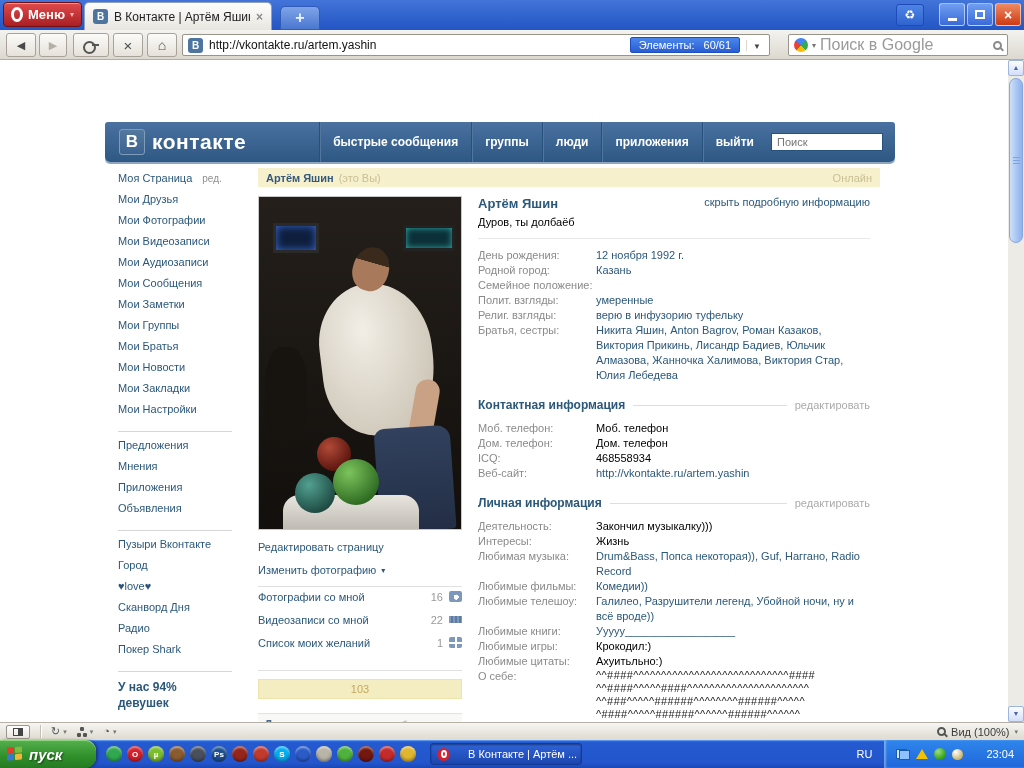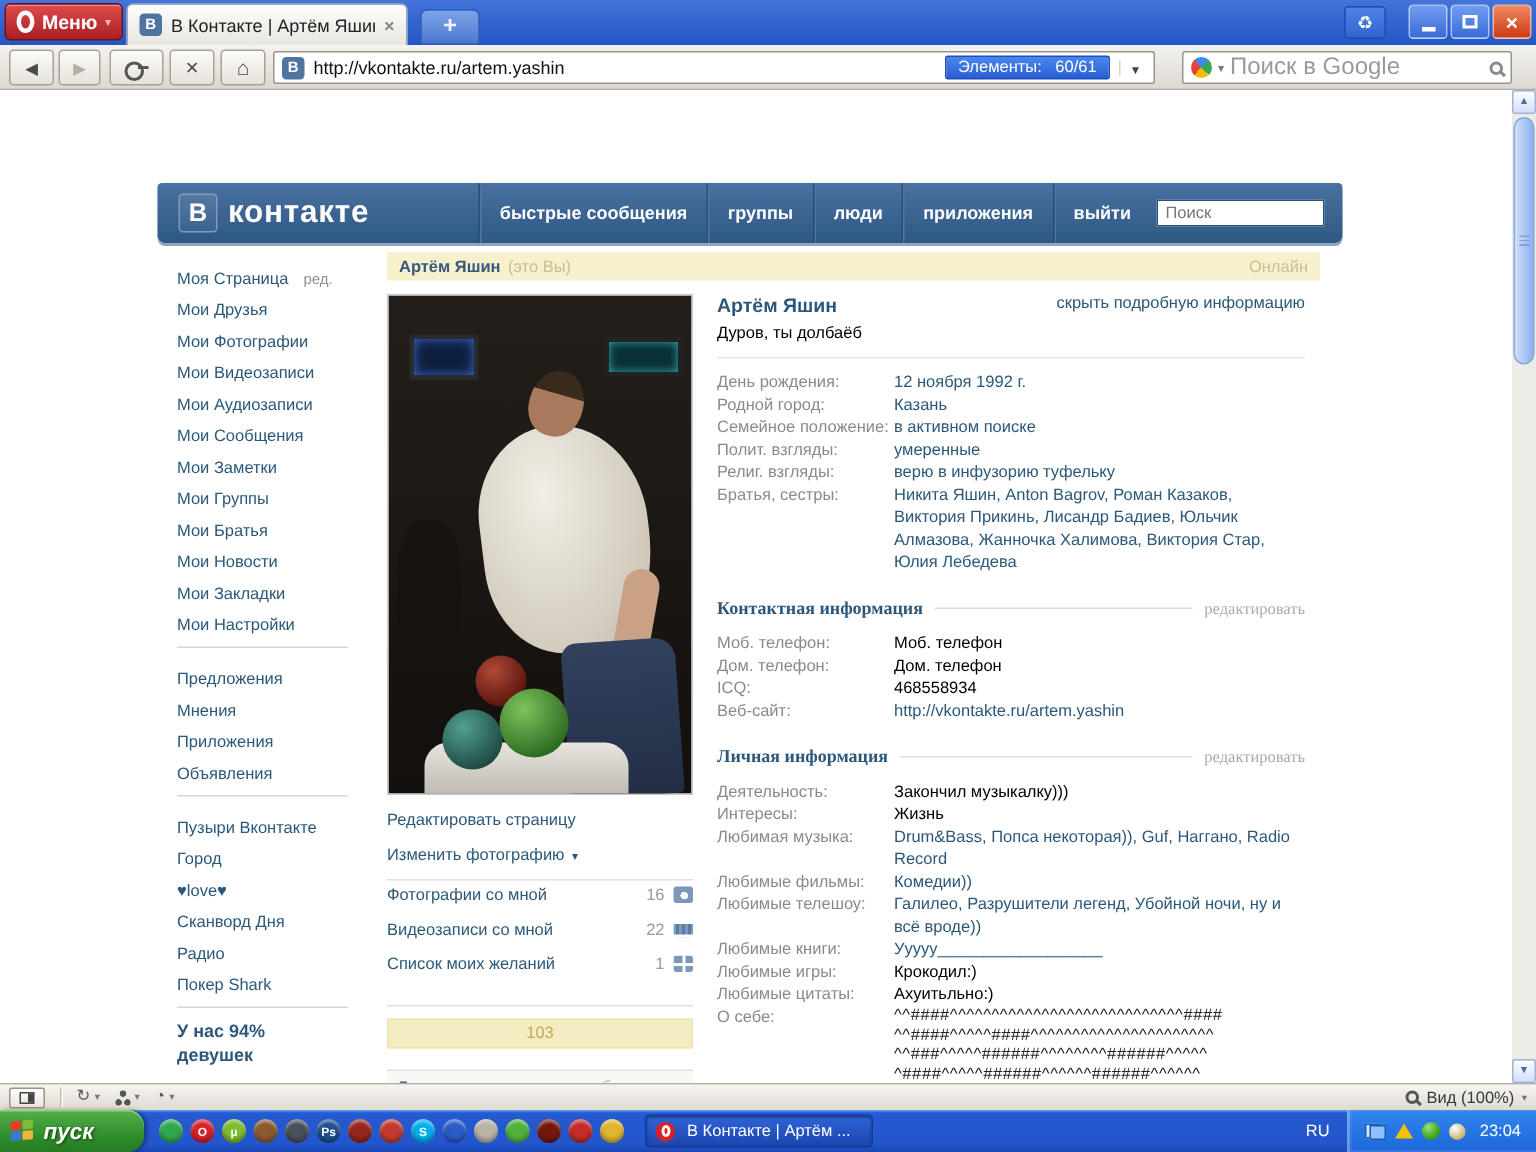--- a/index.html
+++ b/index.html
@@ -61,21 +61,21 @@
   .vksearch{width:112px;height:18px;background:#fff;border:1px solid #27507c;margin:0 12px 0 4px;font-size:11px;color:#555;padding:1px 5px;font-family:inherit;outline:none;}
 
   
   .ystrip{position:absolute;left:258px;top:108px;width:622px;height:19px;background:#f6f0cd;display:flex;align-items:center;padding:0 8px;}
   .ystrip .nm{font-weight:bold;color:#35587c;}
   .ystrip .sx{color:#c9bf92;margin-left:5px;}
   .ystrip .on{margin-left:auto;color:#c9bf92;}
 
   
   .sidebar{position:absolute;left:118px;top:112px;width:124px;}
-  .side-link{display:block;color:#2b587a;line-height:28px;height:21px;white-space:nowrap;}
+  .side-link{display:block;color:#2b587a;line-height:12px;height:21px;white-space:nowrap;}
   .side-ed{color:#909090;margin-left:10px;font-size:10px;}
   .sdiv{border-top:1px solid #d6d6d6;margin:7px 0;width:114px;}
   .ad{width:118px;text-align:left;}
   .ad-t{color:#2b587a;font-weight:bold;font-size:12px;line-height:16px;}
 
   
   .pcol{position:absolute;left:258px;top:136px;width:204px;}
   .photo{width:204px;height:334px;border:1px solid #c9c9c9;position:relative;overflow:hidden;background:linear-gradient(#241f1a,#120f0c);}
   .p-tv1{position:absolute;left:14px;top:26px;width:46px;height:30px;background:#0e1e3c;border:3px solid #2a2a2a;box-shadow:inset 0 0 8px #3a6acf;}
   .p-tv2{position:absolute;right:6px;top:28px;width:52px;height:26px;background:#0c3038;border:3px solid #222;box-shadow:inset 0 0 6px #2fb0a8;}
@@ -109,21 +109,21 @@
   .icol{position:absolute;left:478px;top:136px;width:392px;color:#000;}
   .ihead{display:flex;align-items:flex-start;}
   .iname{font-size:13px;font-weight:bold;color:#2b587a;}
   .hide-link{margin-left:auto;color:#2b587a;}
   .istatus{margin-top:5px;}
   .ihr{border-top:1px solid #e8e8e8;margin:10px 0 9px;}
   .row{display:flex;line-height:15px;}
   .row .l{width:118px;color:#8a8a8a;flex:none;}
   .row .v{flex:1;}
   .v.lnk,.lnk{color:#2b587a;}
-  .sec{display:flex;align-items:center;margin:15px 0 9px;font-family:Liberation Serif, serif;}
+  .sec{display:flex;align-items:center;margin:15px 0 9px;}
   .sec .t{font-weight:bold;font-size:12px;color:#2b587a;white-space:nowrap;}
   .sec .rule{flex:1;border-top:1px solid #dedede;margin:0 8px;}
   .sec .e{color:#ababab;}
   .ascii div{line-height:13px;color:#222;letter-spacing:.4px;white-space:nowrap;}
 
   
   .statusbar{position:absolute;left:0;top:722px;width:1024px;height:18px;background:linear-gradient(#f6f5f2,#dedacf);border-top:1px solid #b5b1a7;display:flex;align-items:center;padding:0 6px;gap:10px;}
   .sb-panelbtn{width:24px;height:14px;border:1px solid #9a958b;border-radius:2px;background:linear-gradient(#fff,#e8e4dc);display:flex;align-items:center;justify-content:center;}
   .ic-panel{width:10px;height:8px;border:1px solid #444;background:linear-gradient(90deg,transparent 0 55%,#444 55%);}
   .sb-sep{width:1px;height:13px;background:#c3bfb5;box-shadow:1px 0 0 #fff;}
@@ -136,32 +136,32 @@
 
   
   .taskbar{position:absolute;left:0;top:740px;width:1024px;height:28px;background:linear-gradient(#3272e0 0%,#2459cf 10%,#2356cc 82%,#1a47b4 100%);box-shadow:inset 0 1px 0 #5d95f2;display:flex;align-items:center;}
   .start{width:96px;height:28px;border-radius:0 11px 11px 0;background:linear-gradient(#55b04e,#2f8f2a 60%,#267a22);display:flex;align-items:center;gap:6px;padding:0 10px 0 7px;box-shadow:inset 0 1px 0 #8cd47e,2px 0 3px rgba(0,0,0,.35);flex:none;}
   .start .txt{color:#fff;font-size:15px;font-weight:bold;font-style:italic;text-shadow:1px 1px 2px rgba(0,0,0,.5);}
   .flag{width:16px;height:15px;display:grid;grid-template-columns:7px 7px;grid-template-rows:6px 6px;gap:1px;transform:skewY(-5deg);}
   .flag i{border-radius:1px;}
   .flag .f1{background:#e33e2c;}.flag .f2{background:#7eba3c;}.flag .f3{background:#3b77d8;}.flag .f4{background:#f0b53c;}
   .ql{display:flex;align-items:center;gap:5px;margin-left:10px;}
   .qli{width:16px;height:16px;border-radius:50%;display:flex;align-items:center;justify-content:center;color:#fff;font-size:8px;font-weight:bold;box-shadow:inset 0 -2px 3px rgba(0,0,0,.35),inset 0 2px 2px rgba(255,255,255,.45);flex:none;}
-  .taskbtn{margin-left:14px;width:152px;height:22px;border-radius:3px;background:linear-gradient(#2f63d8,#1c46ae);border:1px solid #123a96;box-shadow:inset 0 1px 2px rgba(0,0,0,.4);display:flex;align-items:center;gap:8px;padding:0 6px;color:#fff;font-size:11px;white-space:nowrap;overflow:hidden;}
+  .taskbtn{margin-left:14px;width:152px;height:22px;border-radius:3px;background:linear-gradient(#2f63d8,#1c46ae);border:1px solid #123a96;box-shadow:inset 0 1px 2px rgba(0,0,0,.4);display:flex;align-items:center;gap:18px;padding:0 6px;color:#fff;font-size:11px;white-space:nowrap;overflow:hidden;}
   .o-task{width:13px;height:13px;border-radius:50%;background:#d6202a;display:flex;align-items:center;justify-content:center;flex:none;}
   .o-task i{display:block;width:6px;height:8px;border:2px solid #fff;border-radius:50%;}
   .lang{margin-left:auto;color:#fff;padding:0 12px;}
   .tray{height:28px;background:linear-gradient(#2f86ec,#1f66da);box-shadow:inset 2px 0 2px rgba(255,255,255,.35);display:flex;align-items:center;gap:6px;padding:0 10px 0 12px;flex:none;}
   .tr-mon{width:14px;height:11px;position:relative;}
   .tr-mon::before{content:"";position:absolute;left:0;top:0;width:9px;height:8px;background:#cfe6ff;border:1px solid #1a5bb4;}
   .tr-mon::after{content:"";position:absolute;right:0;bottom:0;width:9px;height:8px;background:#8ec2ff;border:1px solid #1a5bb4;}
   .tr-warn{width:0;height:0;border-left:6px solid transparent;border-right:6px solid transparent;border-bottom:10px solid #f2c200;}
   .tr-nod{width:12px;height:12px;border-radius:50%;background:radial-gradient(circle at 35% 30%,#9ce07c,#3fa81f 60%,#1f7a0c);}
   .tr-orb{width:11px;height:11px;border-radius:50%;background:radial-gradient(circle at 35% 30%,#fff,#c9b46a 70%);}
-  .clock{color:#fff;margin-left:3px;}
+  .clock{color:#fff;margin-left:17px;}
 </style>
 </head>
 <body>
 
 <div class="tabbar">
   <div class="menu-btn">
     <span class="o-ring"></span>
     <span>Меню</span>
     <span class="menu-caret">▾</span>
   </div>
@@ -338,21 +338,20 @@
     <div class="row">
         <span class="l">День рождения:</span>
         <span class="v lnk">12 ноября 1992 г.</span>
       </div>
         <div class="row">
         <span class="l">Родной город:</span>
         <span class="v lnk">Казань</span>
       </div>
         <div class="row">
         <span class="l">Семейное положение:</span>
-        <span class="v lnk">в активном поиске</span>
       </div>
         <div class="row">
         <span class="l">Полит. взгляды:</span>
         <span class="v lnk">умеренные</span>
       </div>
         <div class="row">
         <span class="l">Религ. взгляды:</span>
         <span class="v lnk">верю в инфузорию туфельку</span>
       </div>
         <div class="row">

